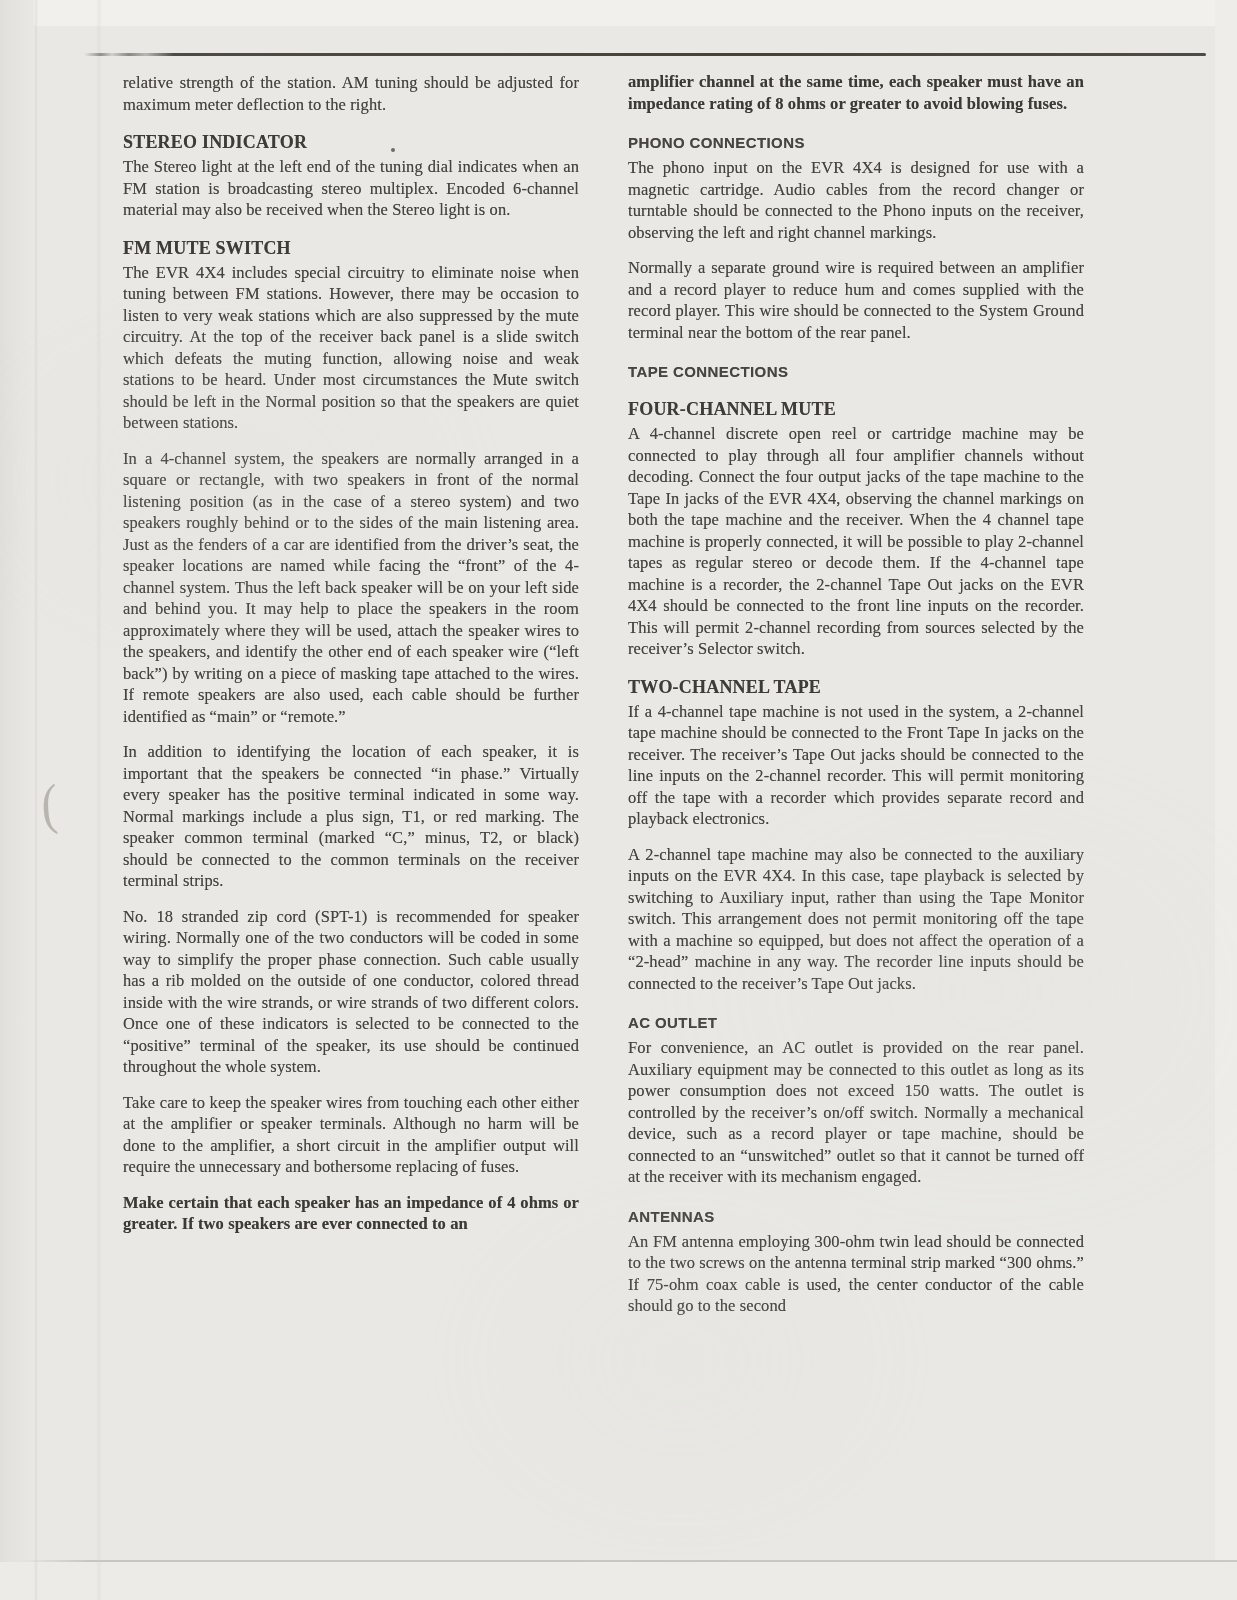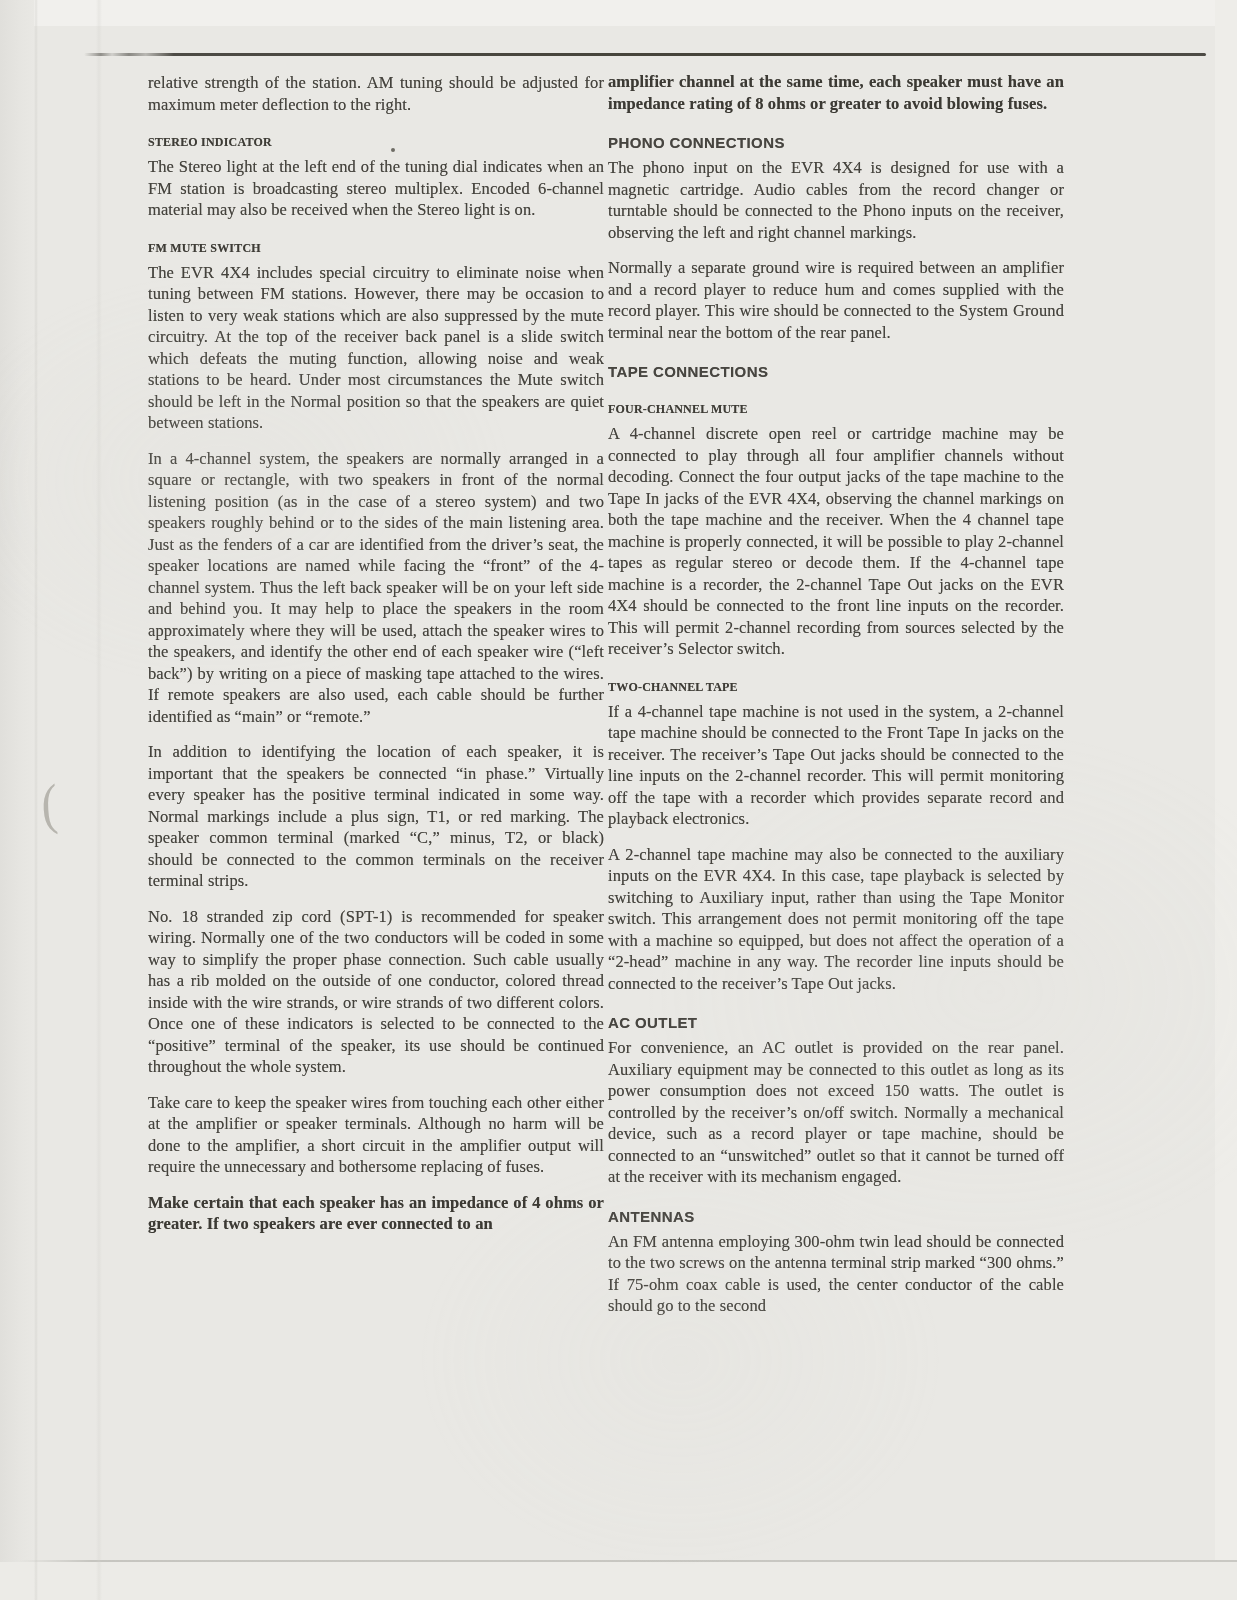--- a/index.html
+++ b/index.html
@@ -31,26 +31,26 @@
   
   .top-rule{position:absolute;top:53px;left:84px;width:1122px;height:3px;
     background:linear-gradient(to right,
       rgba(74,72,66,0) 0%, rgba(74,72,66,.55) 1.5%, rgba(74,72,66,.15) 2.5%,
       rgba(74,72,66,.6) 4%, rgba(74,72,66,.3) 5.5%, #4d4b45 8%, #454339 60%, #4d4b45 99%);
     border-radius:2px;}
   
   .col{position:absolute;width:456px;text-align:justify;
     font-size:16.5px;line-height:21.5px;letter-spacing:.1px;
     text-shadow:0 0 .4px rgba(68,66,60,.55);}
-  .col-left{left:148px;top:72px;}
-  .col-right{left:608px;top:71px;}
+  .col-left{left:123px;top:72px;}
+  .col-right{left:628px;top:71px;}
   .para{margin:0 0 14px 0;}
   .para-bold{margin:0 0 14px 0;font-weight:bold;color:#3c3a34;}
   .h-serif{margin:17px 0 3px 0;font-family:"Liberation Serif",serif;font-weight:bold;
-    font-size:12px;line-height:21px;color:#3e3c36;letter-spacing:.2px;}
+    font-size:18px;line-height:21px;color:#3e3c36;letter-spacing:.2px;}
   .h-sans{margin:18px 0 4px 0;font-family:"Liberation Sans",sans-serif;font-weight:bold;
     font-size:15px;line-height:21px;color:#474540;letter-spacing:.4px;}
   .first{margin-top:0;}
   
   .stray-dot{position:absolute;left:391px;top:148px;width:4px;height:4px;border-radius:50%;
     background:#6e6c65;}
   .pen-mark{position:absolute;left:40px;top:776px;font-size:56px;line-height:56px;
     color:#b7b5ae;font-family:"Liberation Serif",serif;font-weight:400;
     transform:scaleX(.85) rotate(-4deg);}
 </style>

